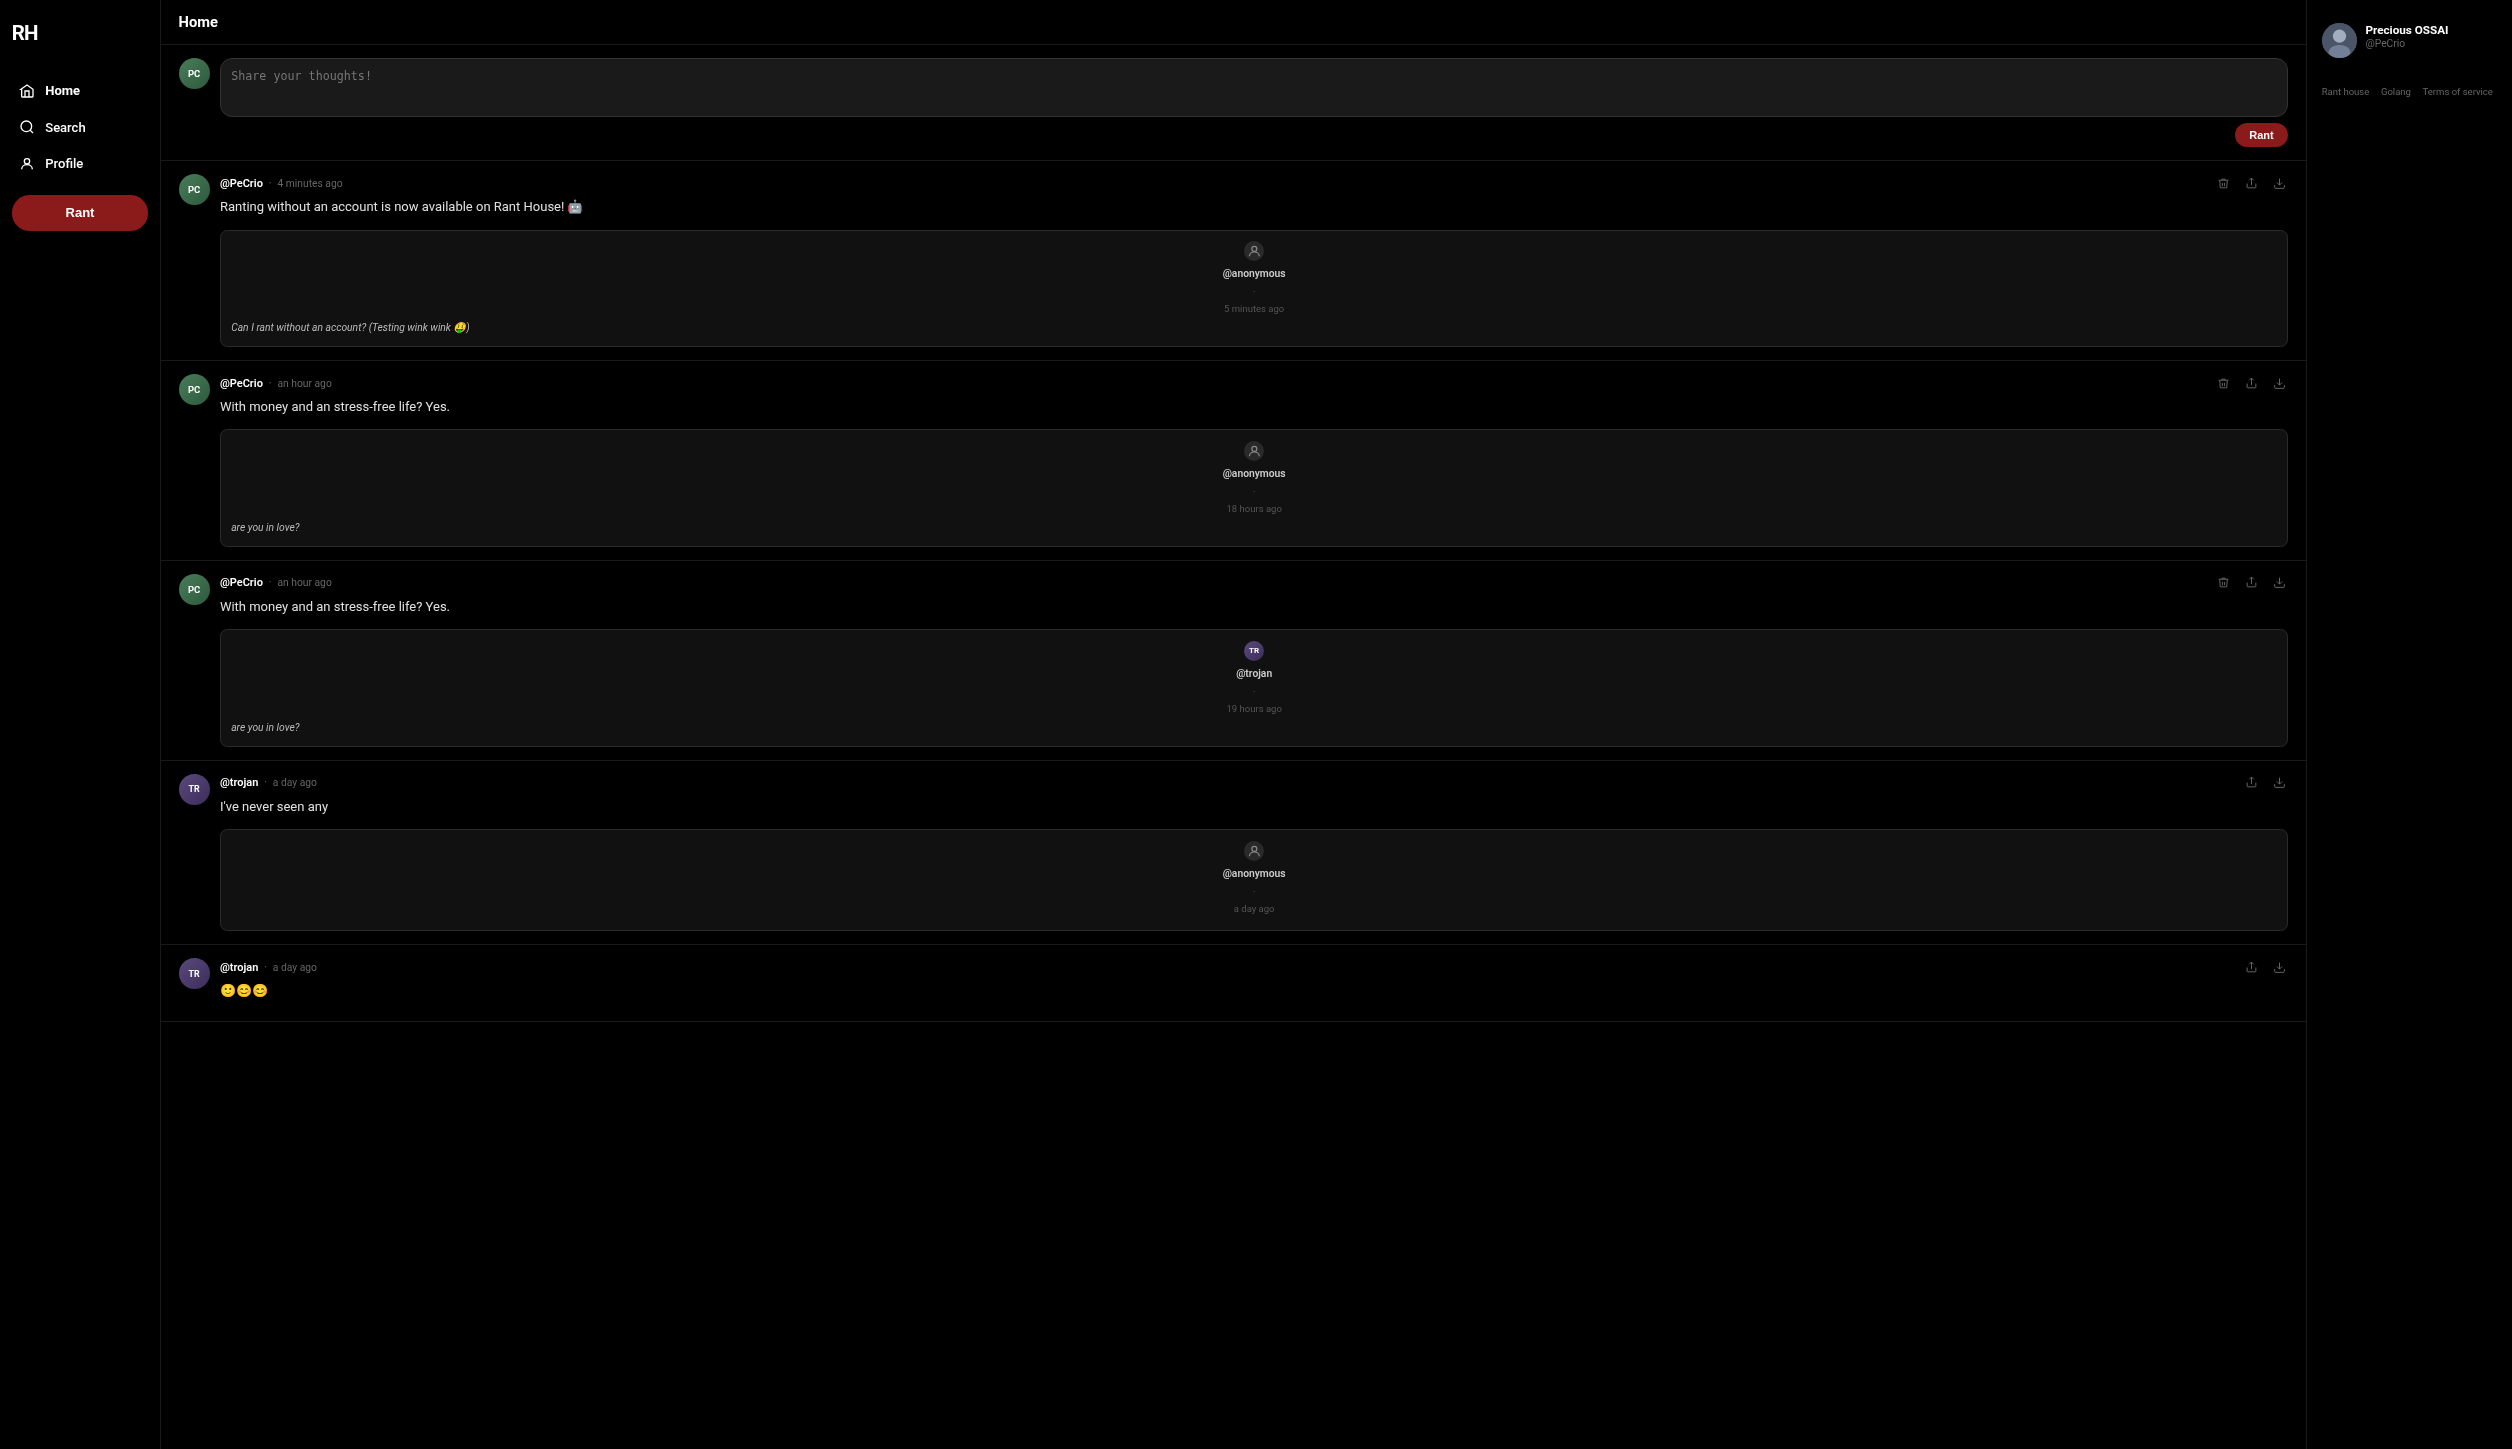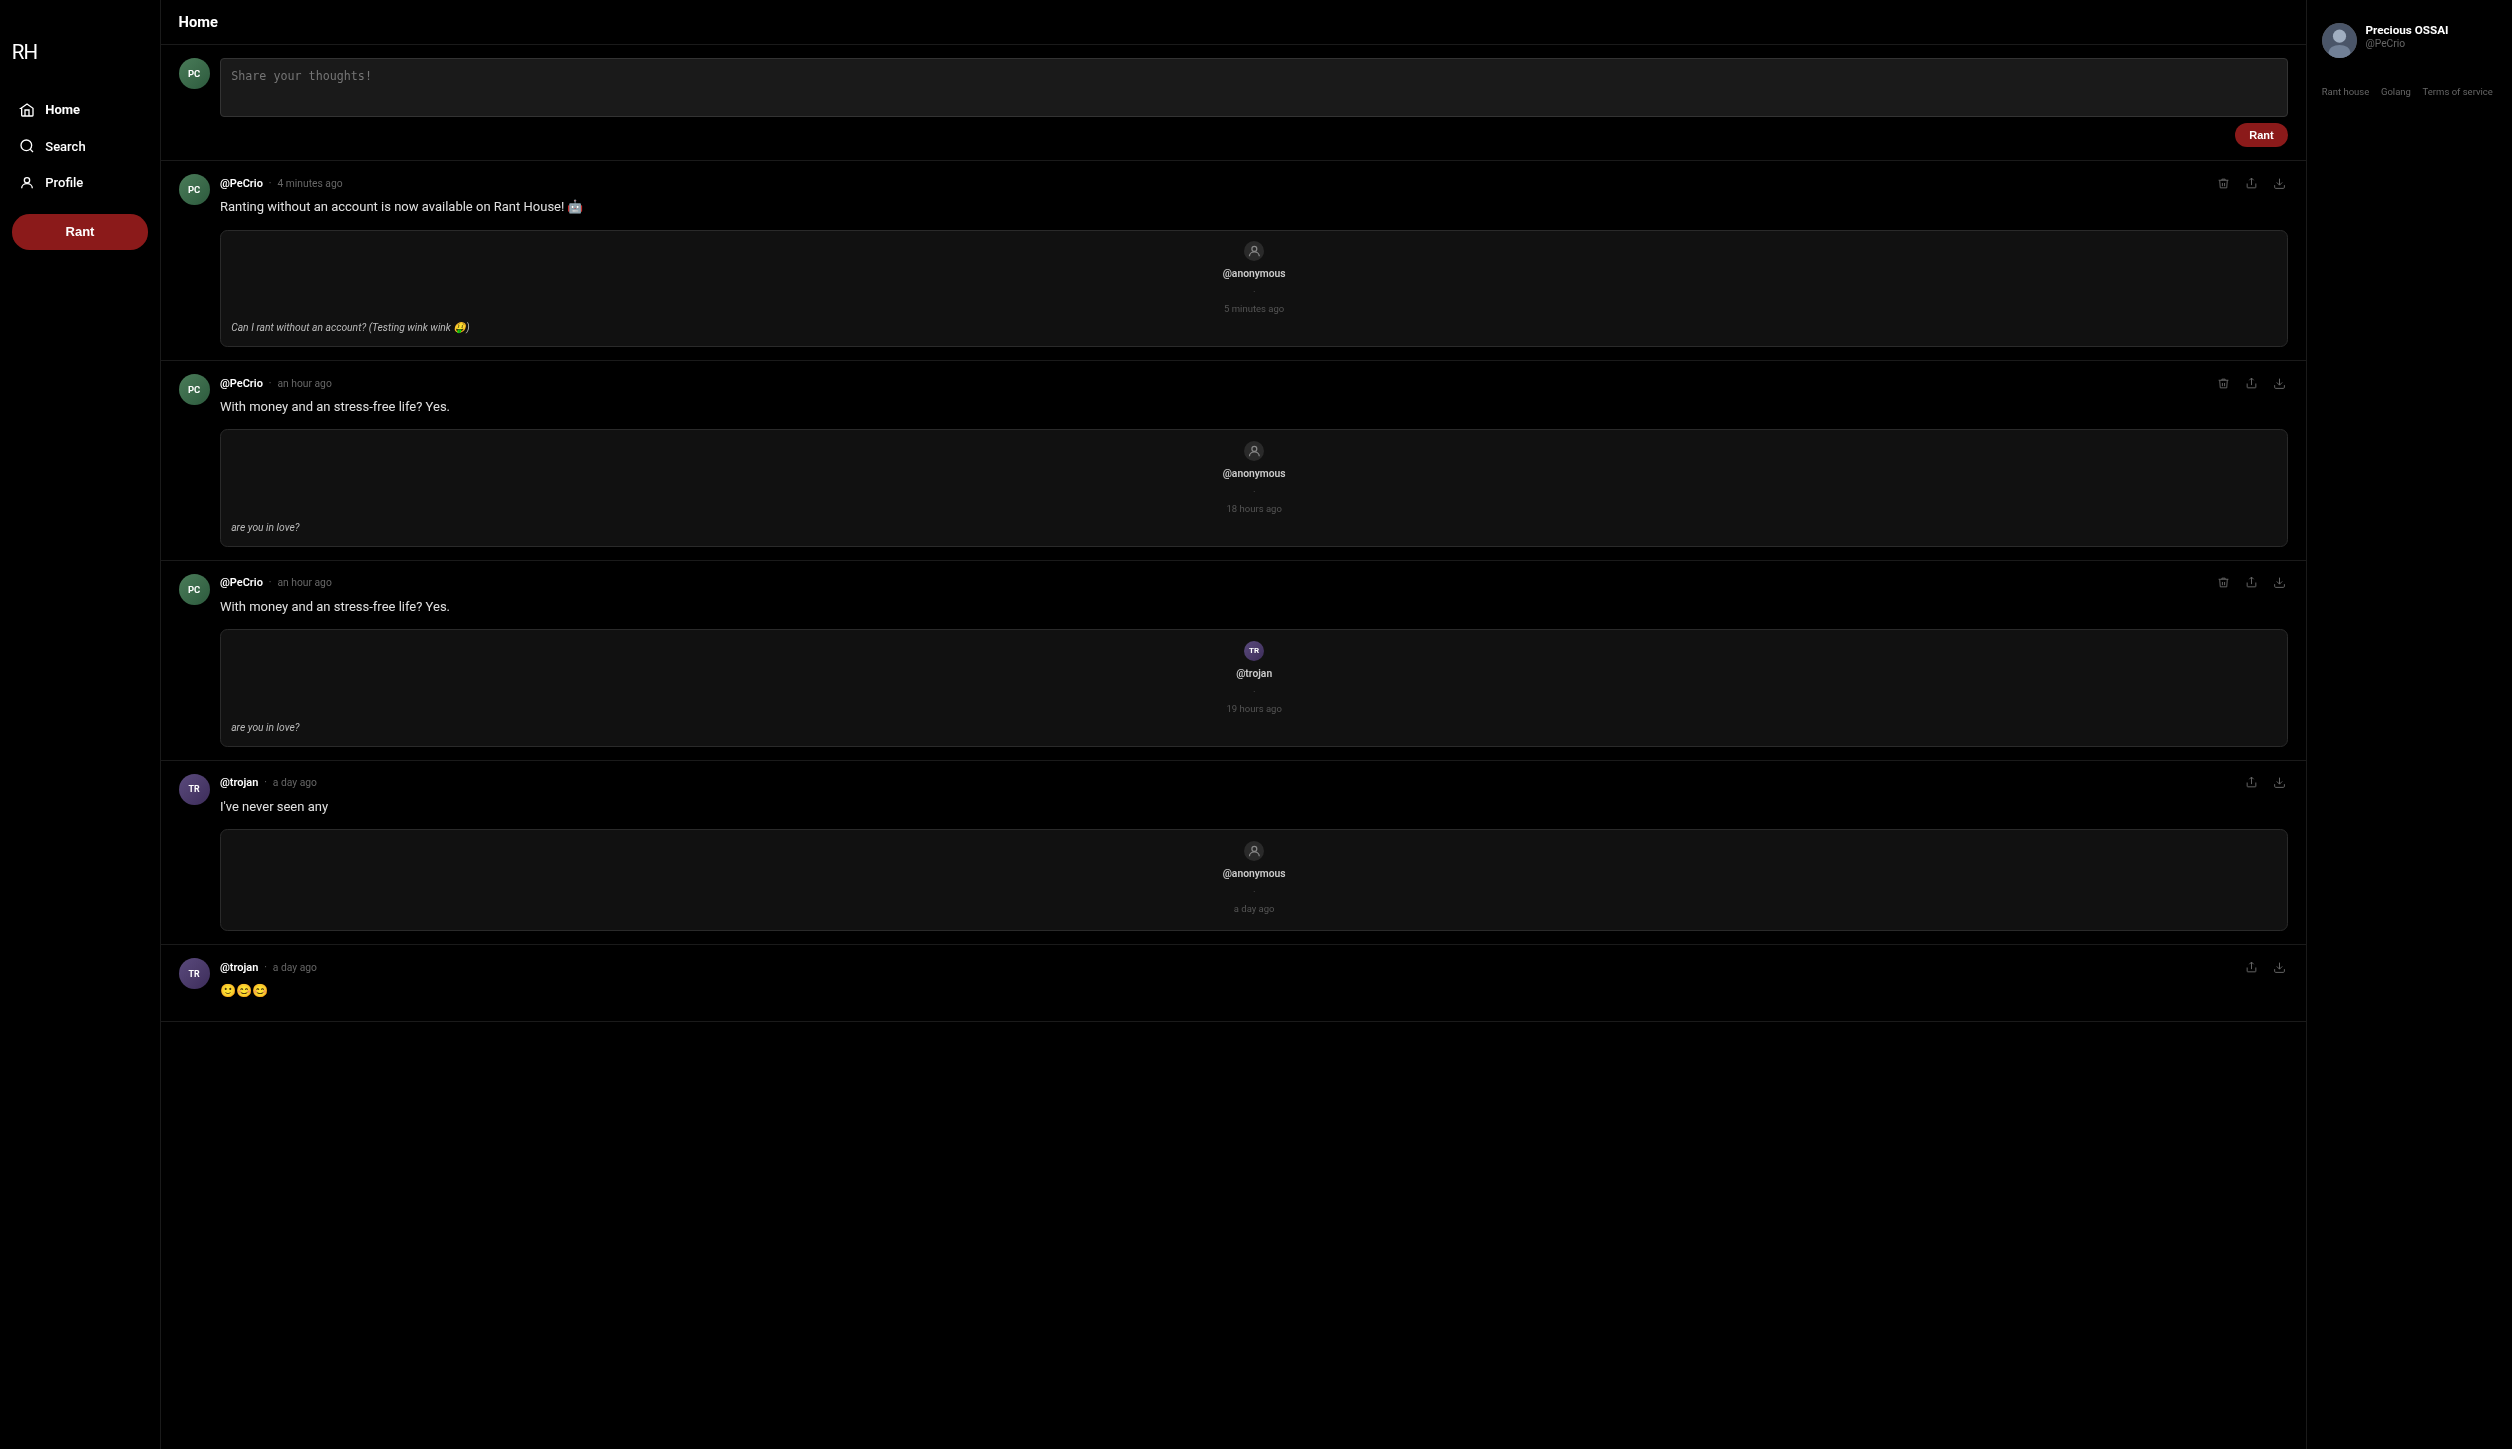--- a/index.html
+++ b/index.html
@@ -17,26 +17,25 @@
       width: 161px;
       min-width: 161px;
       background: #000;
       display: flex;
       flex-direction: column;
       padding: 14.7px 11.7px;
       border-right: 0.7px solid #1a1a1a;
     }
     .logo {
       font-size: 20.5px;
-      font-weight: 400;
+      font-weight: 700;
       color: #fff;
       margin-bottom: 23.5px;
       padding: 5.9px 0;
       letter-spacing: -0.7px;
-      margin-top: 19px;
     }
     .nav-item {
       display: flex;
       align-items: center;
       gap: 10.3px;
       padding: 8.8px 7.3px;
       border-radius: 5.9px;
       cursor: pointer;
       font-size: 13px;
       font-weight: 500;
@@ -109,21 +108,21 @@
       color: #888;
     }
     .compose-inner {
       flex: 1;
       display: flex;
       flex-direction: column;
     }
     .compose-input {
       background: #1a1a1a;
       border: 0.7px solid #333;
-      border-radius: 4px;
+      border-radius: 12px;
       padding: 10.3px;
       color: #888;
       font-size: 11.7px;
       min-height: 59px;
       resize: none;
       width: 100%;
     }
     .compose-footer {
       display: flex;
       justify-content: flex-end;

